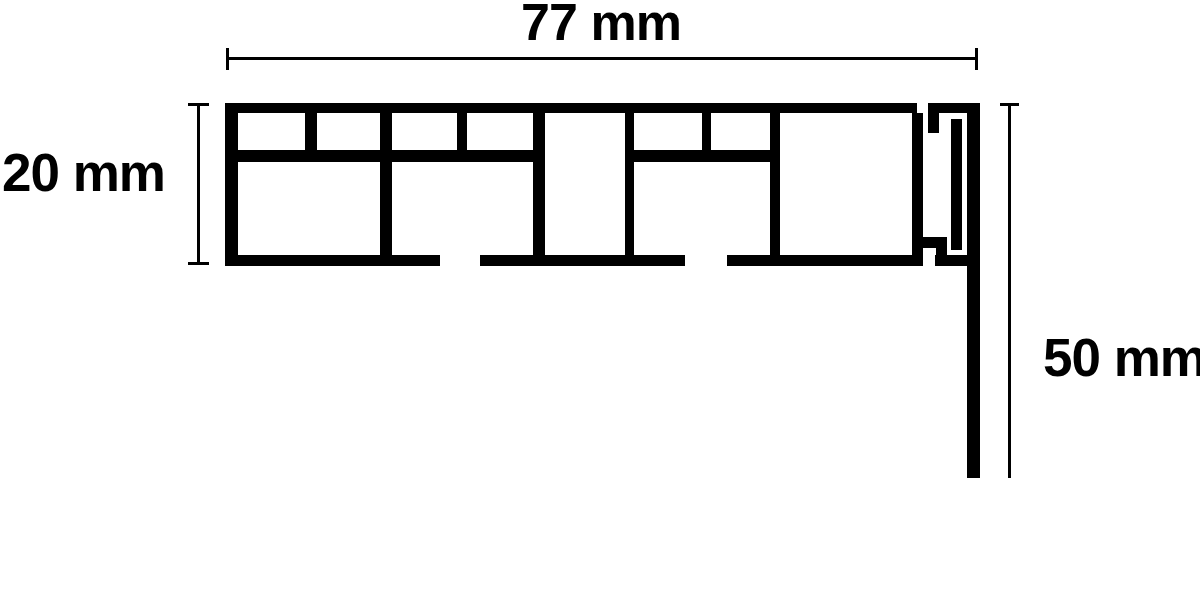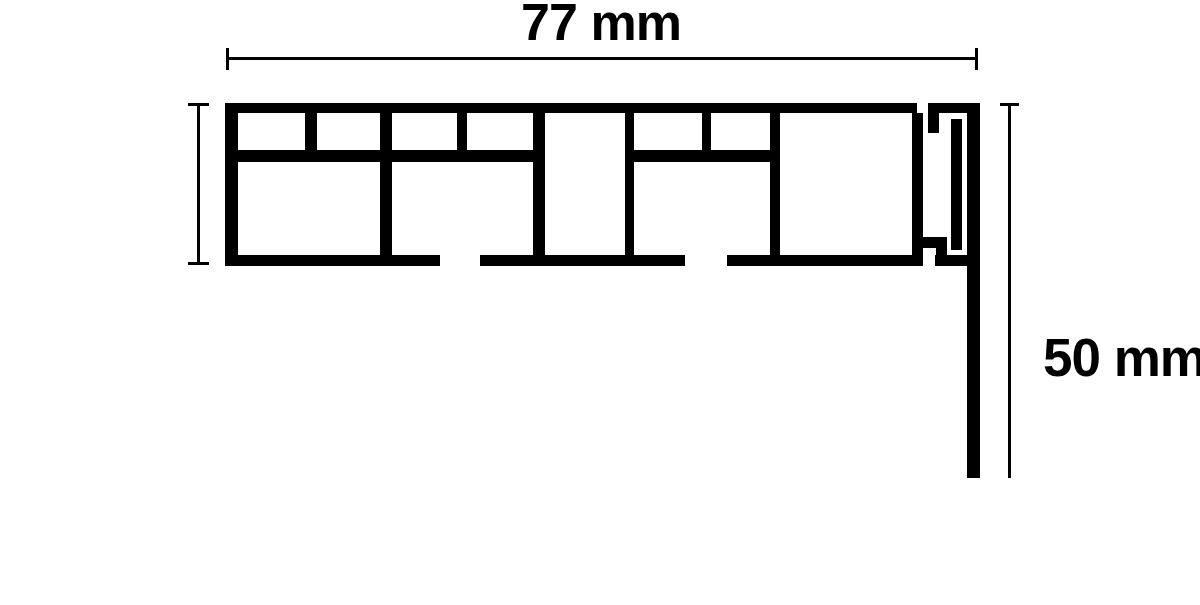--- a/index.html
+++ b/index.html
@@ -26,20 +26,21 @@
   .lbl-width{left:451px;top:-4px;width:300px;text-align:center;font-size:52px;}
   .lbl-height{left:2px;top:146px;width:160px;text-align:center;font-size:53px;}
   .lbl-drop{left:1043px;top:331px;width:160px;text-align:left;font-size:53px;}
 </style>
 </head>
 <body style="--stroke: #000000; --bg: #ffffff;">
 
 <div class="canvas">
 
   <div class="lbl lbl-width">77 mm</div>
+  <div class="lbl lbl-height">20 mm</div>
   <div class="lbl lbl-drop">50 mm</div>
 
   <div>
     <div class="dim" style="left:227px;top:57px;width:750px;height:3px;"></div>
     <div class="dim" style="left:226px;top:48px;width:3px;height:22px;"></div>
     <div class="dim" style="left:975px;top:48px;width:3px;height:22px;"></div>
   </div>
 
   <div>
     <div class="dim" style="left:197px;top:104px;width:3px;height:161px;"></div>

